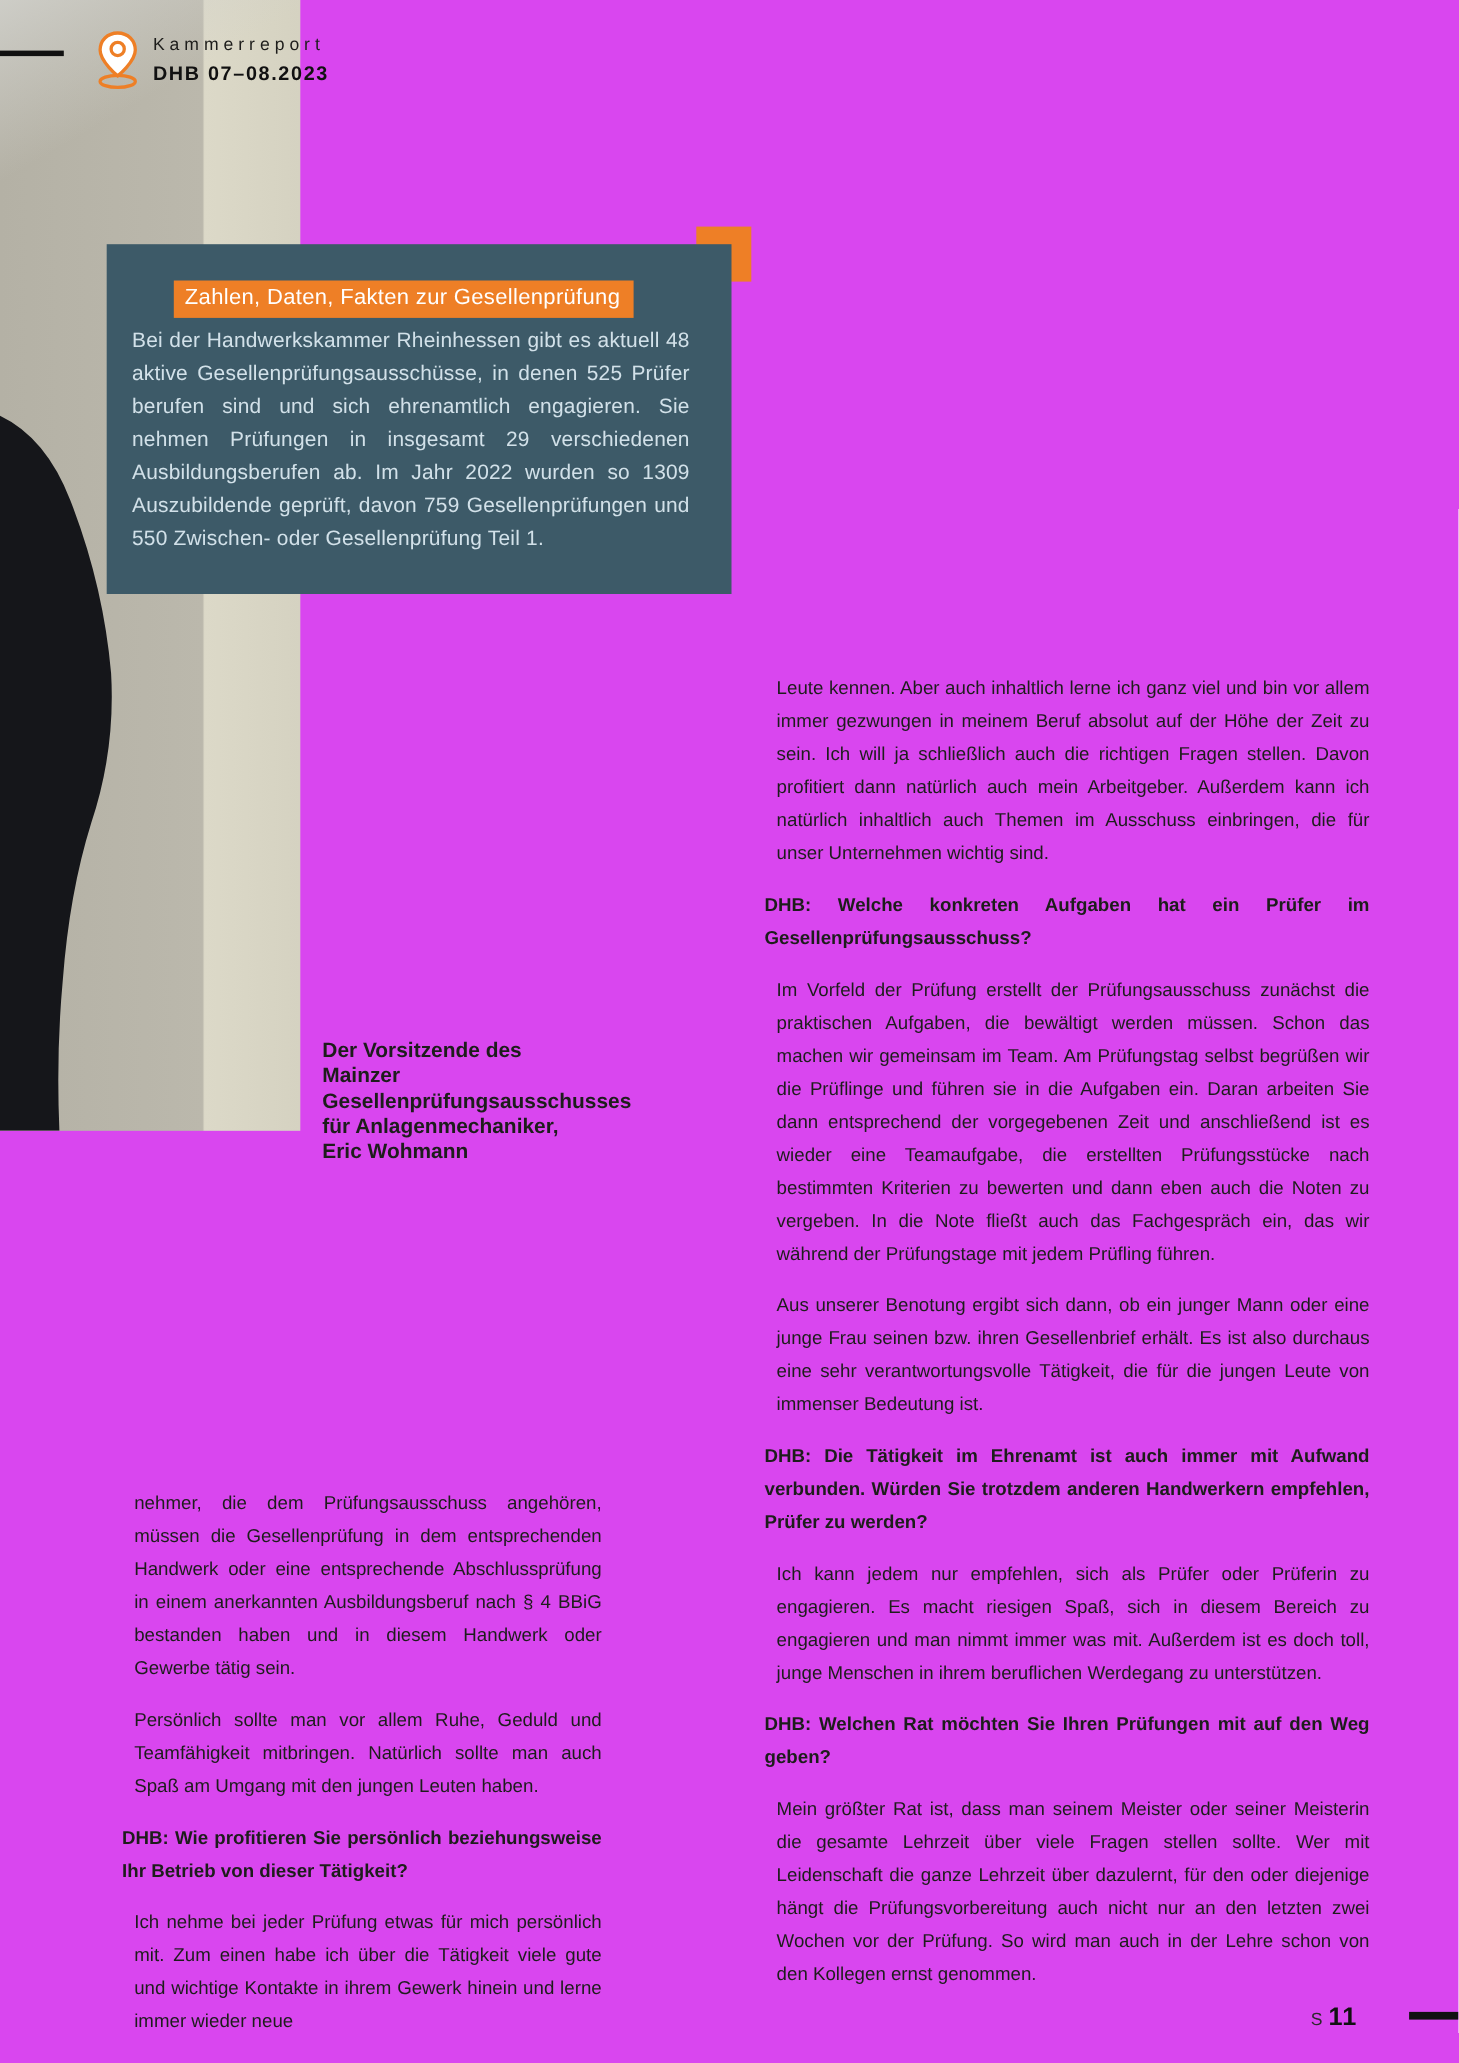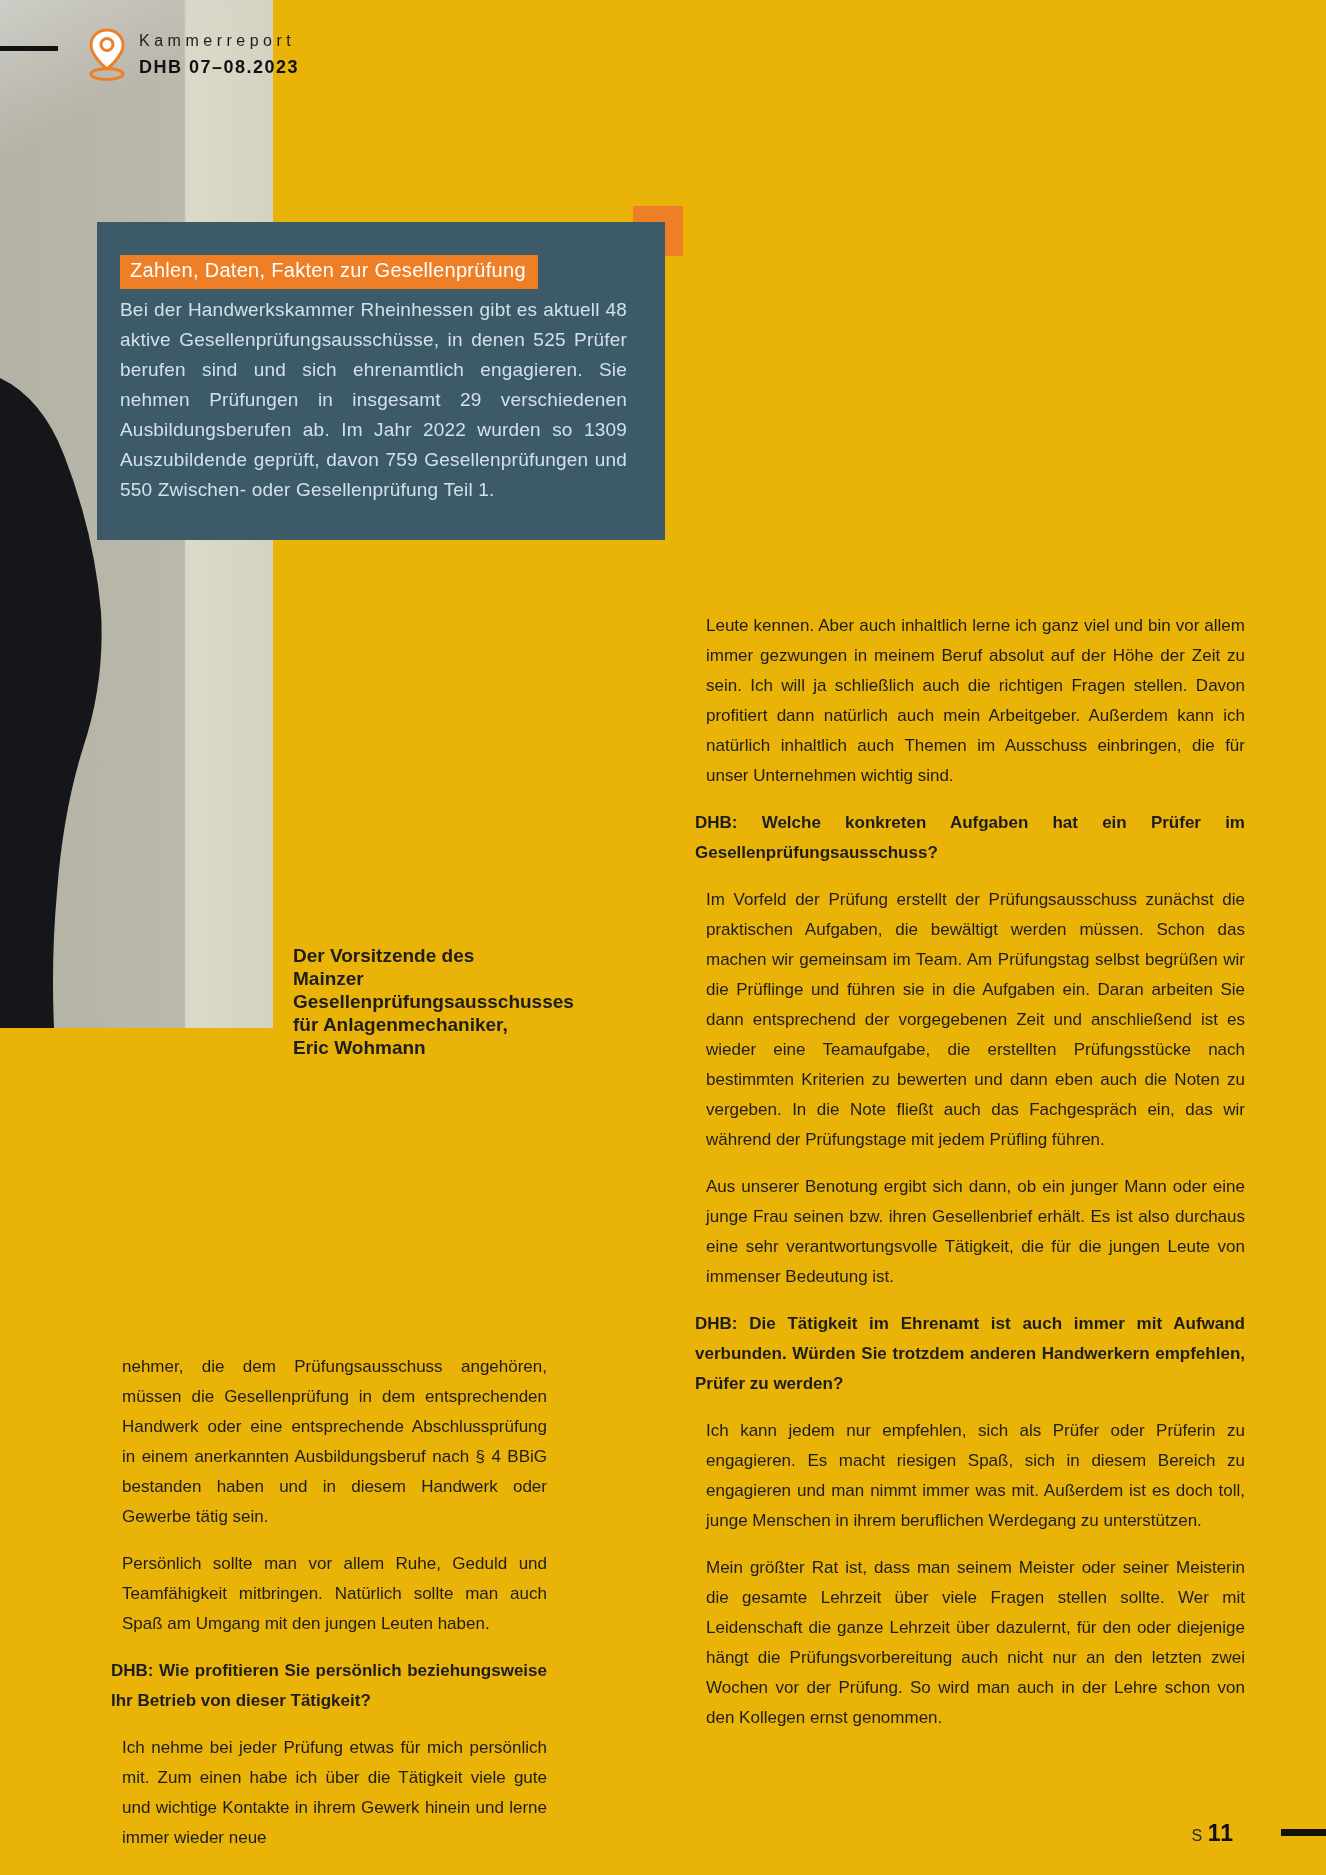--- a/index.html
+++ b/index.html
@@ -1,19 +1,19 @@
 <!DOCTYPE html>
 <html lang="de"><head>
 <meta charset="utf-8">
 <style>
   html,body{margin:0;padding:0;background:#ffffff;}
   .page{
     position:relative;
     width:1326px;height:1875px;
-    background:#eab308;
+    background:#d946ef;
     overflow:hidden;
     font-family:"Liberation Sans",sans-serif;
     color:#1d1d1b;
     text-decoration:underline;
   }
   
   .photo{
     position:absolute;left:0;top:0;width:273px;height:1028px;
     background:
       linear-gradient(150deg, rgba(210,210,205,.85) 0%, rgba(210,210,205,0) 14%),
@@ -29,21 +29,21 @@
   .issue{font-size:18px;font-weight:bold;letter-spacing:1.5px;color:#111;white-space:nowrap;margin-top:7px;}
   
   .accent-square{position:absolute;left:633px;top:206px;width:50px;height:50px;background:#ee7f26;}
   .infobox{
     position:absolute;left:97px;top:222px;width:568px;height:318px;
     background:#3d5a68;box-sizing:border-box;
     padding:33px 38px 0 23px;
   }
   .infobox-title{
     display:inline-block;background:#ee7f26;color:#ffffff;
-    font-size:20px;padding:4px 12px 7px 10px;letter-spacing:.3px;white-space:nowrap;
+    font-size:20px;padding:4px 12px 7px 10px;letter-spacing:.3px;white-space:nowrap;margin-left:38px;
   }
   .infobox-body{
     margin-top:6px;color:#d2e1e9;
     font-size:19px;line-height:30px;text-align:justify;letter-spacing:.2px;
   }
   
   .caption{
     position:absolute;left:293px;top:944px;width:240px;
     font-size:19px;font-weight:bold;line-height:23px;color:#1d1d1b;
     white-space:pre-line;
@@ -107,20 +107,21 @@
   <div class="col col-right">
     <p class="ind">Leute kennen. Aber auch inhaltlich lerne ich ganz viel und bin vor allem immer gezwungen in meinem Beruf absolut auf der Höhe der Zeit zu sein. Ich will ja schließlich auch die richtigen Fragen stellen. Davon profitiert dann natürlich auch mein Arbeitgeber. Außerdem kann ich natürlich inhaltlich auch Themen im Ausschuss einbringen, die für unser Unternehmen wichtig sind.</p>
 
     <p class="q">DHB: Welche konkreten Aufgaben hat ein Prüfer im Gesellenprüfungsausschuss?</p>
     <p class="ind">Im Vorfeld der Prüfung erstellt der Prüfungsausschuss zunächst die praktischen Aufgaben, die bewältigt werden müssen. Schon das machen wir gemeinsam im Team. Am Prüfungstag selbst begrüßen wir die Prüflinge und führen sie in die Aufgaben ein. Daran arbeiten Sie dann entsprechend der vorgegebenen Zeit und anschließend ist es wieder eine Teamaufgabe, die erstellten Prüfungsstücke nach bestimmten Kriterien zu bewerten und dann eben auch die Noten zu vergeben. In die Note fließt auch das Fachgespräch ein, das wir während der Prüfungstage mit jedem Prüfling führen.</p>
     <p class="ind">Aus unserer Benotung ergibt sich dann, ob ein junger Mann oder eine junge Frau seinen bzw. ihren Gesellenbrief erhält. Es ist also durchaus eine sehr verantwortungsvolle Tätigkeit, die für die jungen Leute von immenser Bedeutung ist.</p>
 
     <p class="q">DHB: Die Tätigkeit im Ehrenamt ist auch immer mit Aufwand verbunden. Würden Sie trotzdem anderen Handwerkern empfehlen, Prüfer zu werden?</p>
     <p class="ind">Ich kann jedem nur empfehlen, sich als Prüfer oder Prüferin zu engagieren. Es macht riesigen Spaß, sich in diesem Bereich zu engagieren und man nimmt immer was mit. Außerdem ist es doch toll, junge Menschen in ihrem beruflichen Werdegang zu unterstützen.</p>
 
+    <p class="q">DHB: Welchen Rat möchten Sie Ihren Prüfungen mit auf den Weg geben?</p>
     <p class="ind">Mein größter Rat ist, dass man seinem Meister oder seiner Meisterin die gesamte Lehrzeit über viele Fragen stellen sollte. Wer mit Leidenschaft die ganze Lehrzeit über dazulernt, für den oder diejenige hängt die Prüfungsvorbereitung auch nicht nur an den letzten zwei Wochen vor der Prüfung. So wird man auch in der Lehre schon von den Kollegen ernst genommen.</p>
   </div>
 
   <div class="footer">
     <div class="pageno">
       <span class="s">S</span>
       <span class="n">11</span>
     </div>
     <div class="footer-bar"></div>
   </div>

